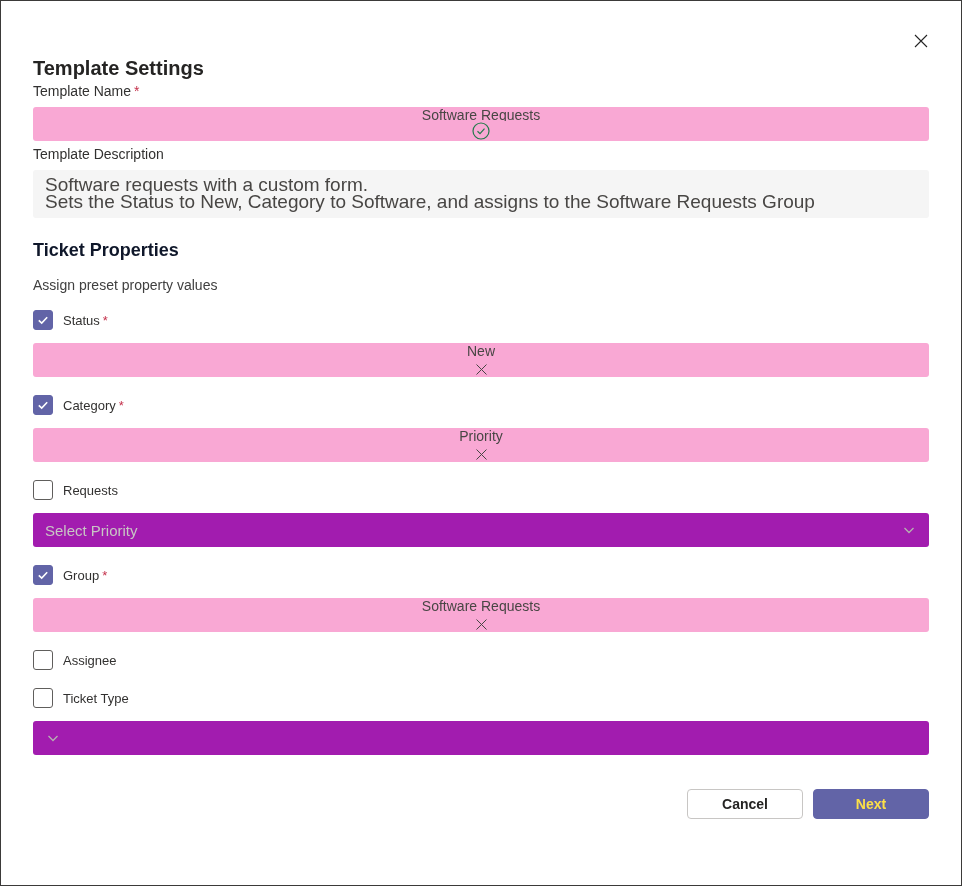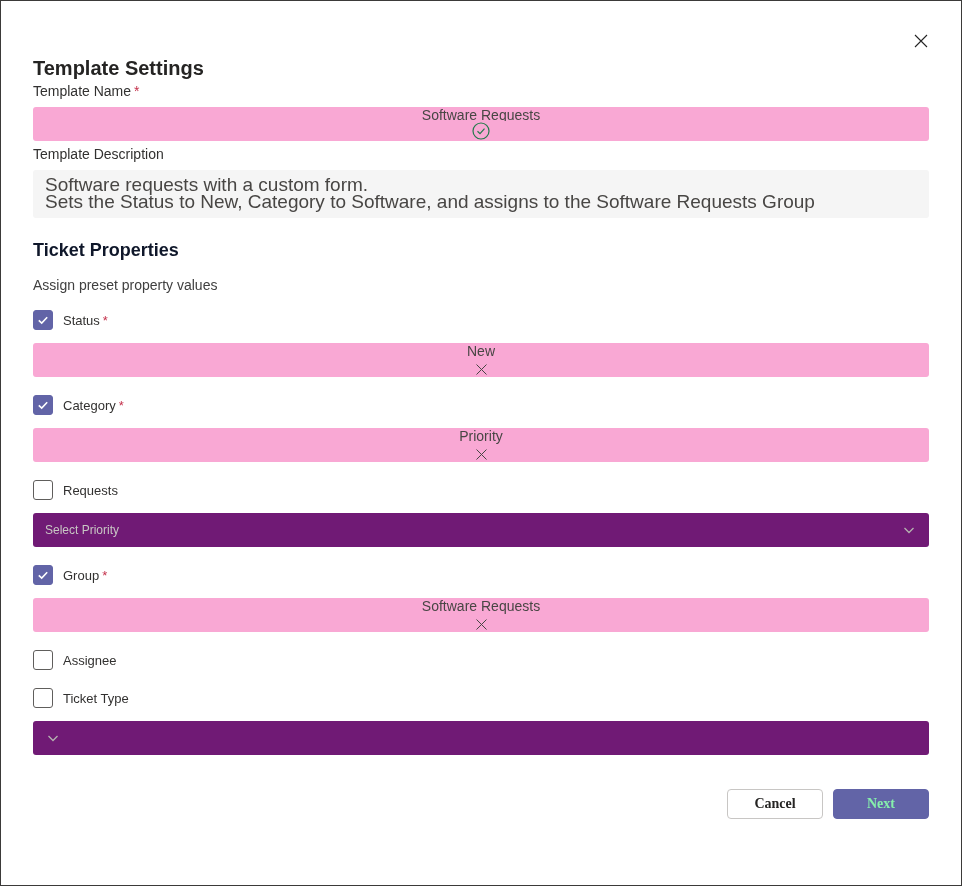--- a/index.html
+++ b/index.html
@@ -33,33 +33,33 @@
   .check-row { margin-top:18px; display:flex; align-items:center; height:20px; }
   .checkbox {
     width:20px; height:20px; border-radius:3px; flex:0 0 auto;
     display:flex; align-items:center; justify-content:center; cursor:pointer;
   }
   .checkbox.checked { background:#6264a7; border:1px solid #6264a7; }
   .checkbox.unchecked { background:#fff; border:1.5px solid #605e5c; }
   .check-row .cb-label { margin-left:10px; font-size:13px; color:#323130; }
   .value-field { margin-top:13px;text-align:right; }
   .disabled-field {
-    margin-top:13px; height:34px; background:#701a75; border-radius:3px;
-    display:flex; align-items:center; padding:0 12px; font-size:12px; color:#c8c6c4;
+    margin-top:13px; height:34px; background:#a21caf; border-radius:3px;
+    display:flex; align-items:center; padding:0 12px; font-size:15px; color:#c8c6c4;
   }
   .disabled-field .value { flex:1 1 auto; }
   .icon-right { flex:0 0 auto; display:flex; align-items:center; justify-content:center; cursor:pointer; background:none; border:none; padding:0; }
   .footer { margin-top:34px; display:flex; justify-content:flex-end; gap:10px; }
   .btn {
-    width:96px; height:30px; border-radius:4px; font-size:14px; font-weight:600;
+    width:116px; height:30px; border-radius:4px; font-size:14px; font-weight:600;
     display:flex; align-items:center; justify-content:center; cursor:pointer;
-    font-family:Liberation Serif, serif;
+    font-family:Liberation Sans, sans-serif;
   }
   .btn-cancel { background:#ffffff; border:1px solid #c8c6c4; color:#252423; }
-  .btn-next { background:#6264a7; border:1px solid #6264a7; color:#86efac; }
+  .btn-next { background:#6264a7; border:1px solid #6264a7; color:#fde047; }
   svg { display:block; }
 </style>
 </head>
 <body>
 
 <div class="modal">
 
   <button class="close-btn">
     <span>
       <svg width="16" height="16" viewBox="0 0 16 16">

